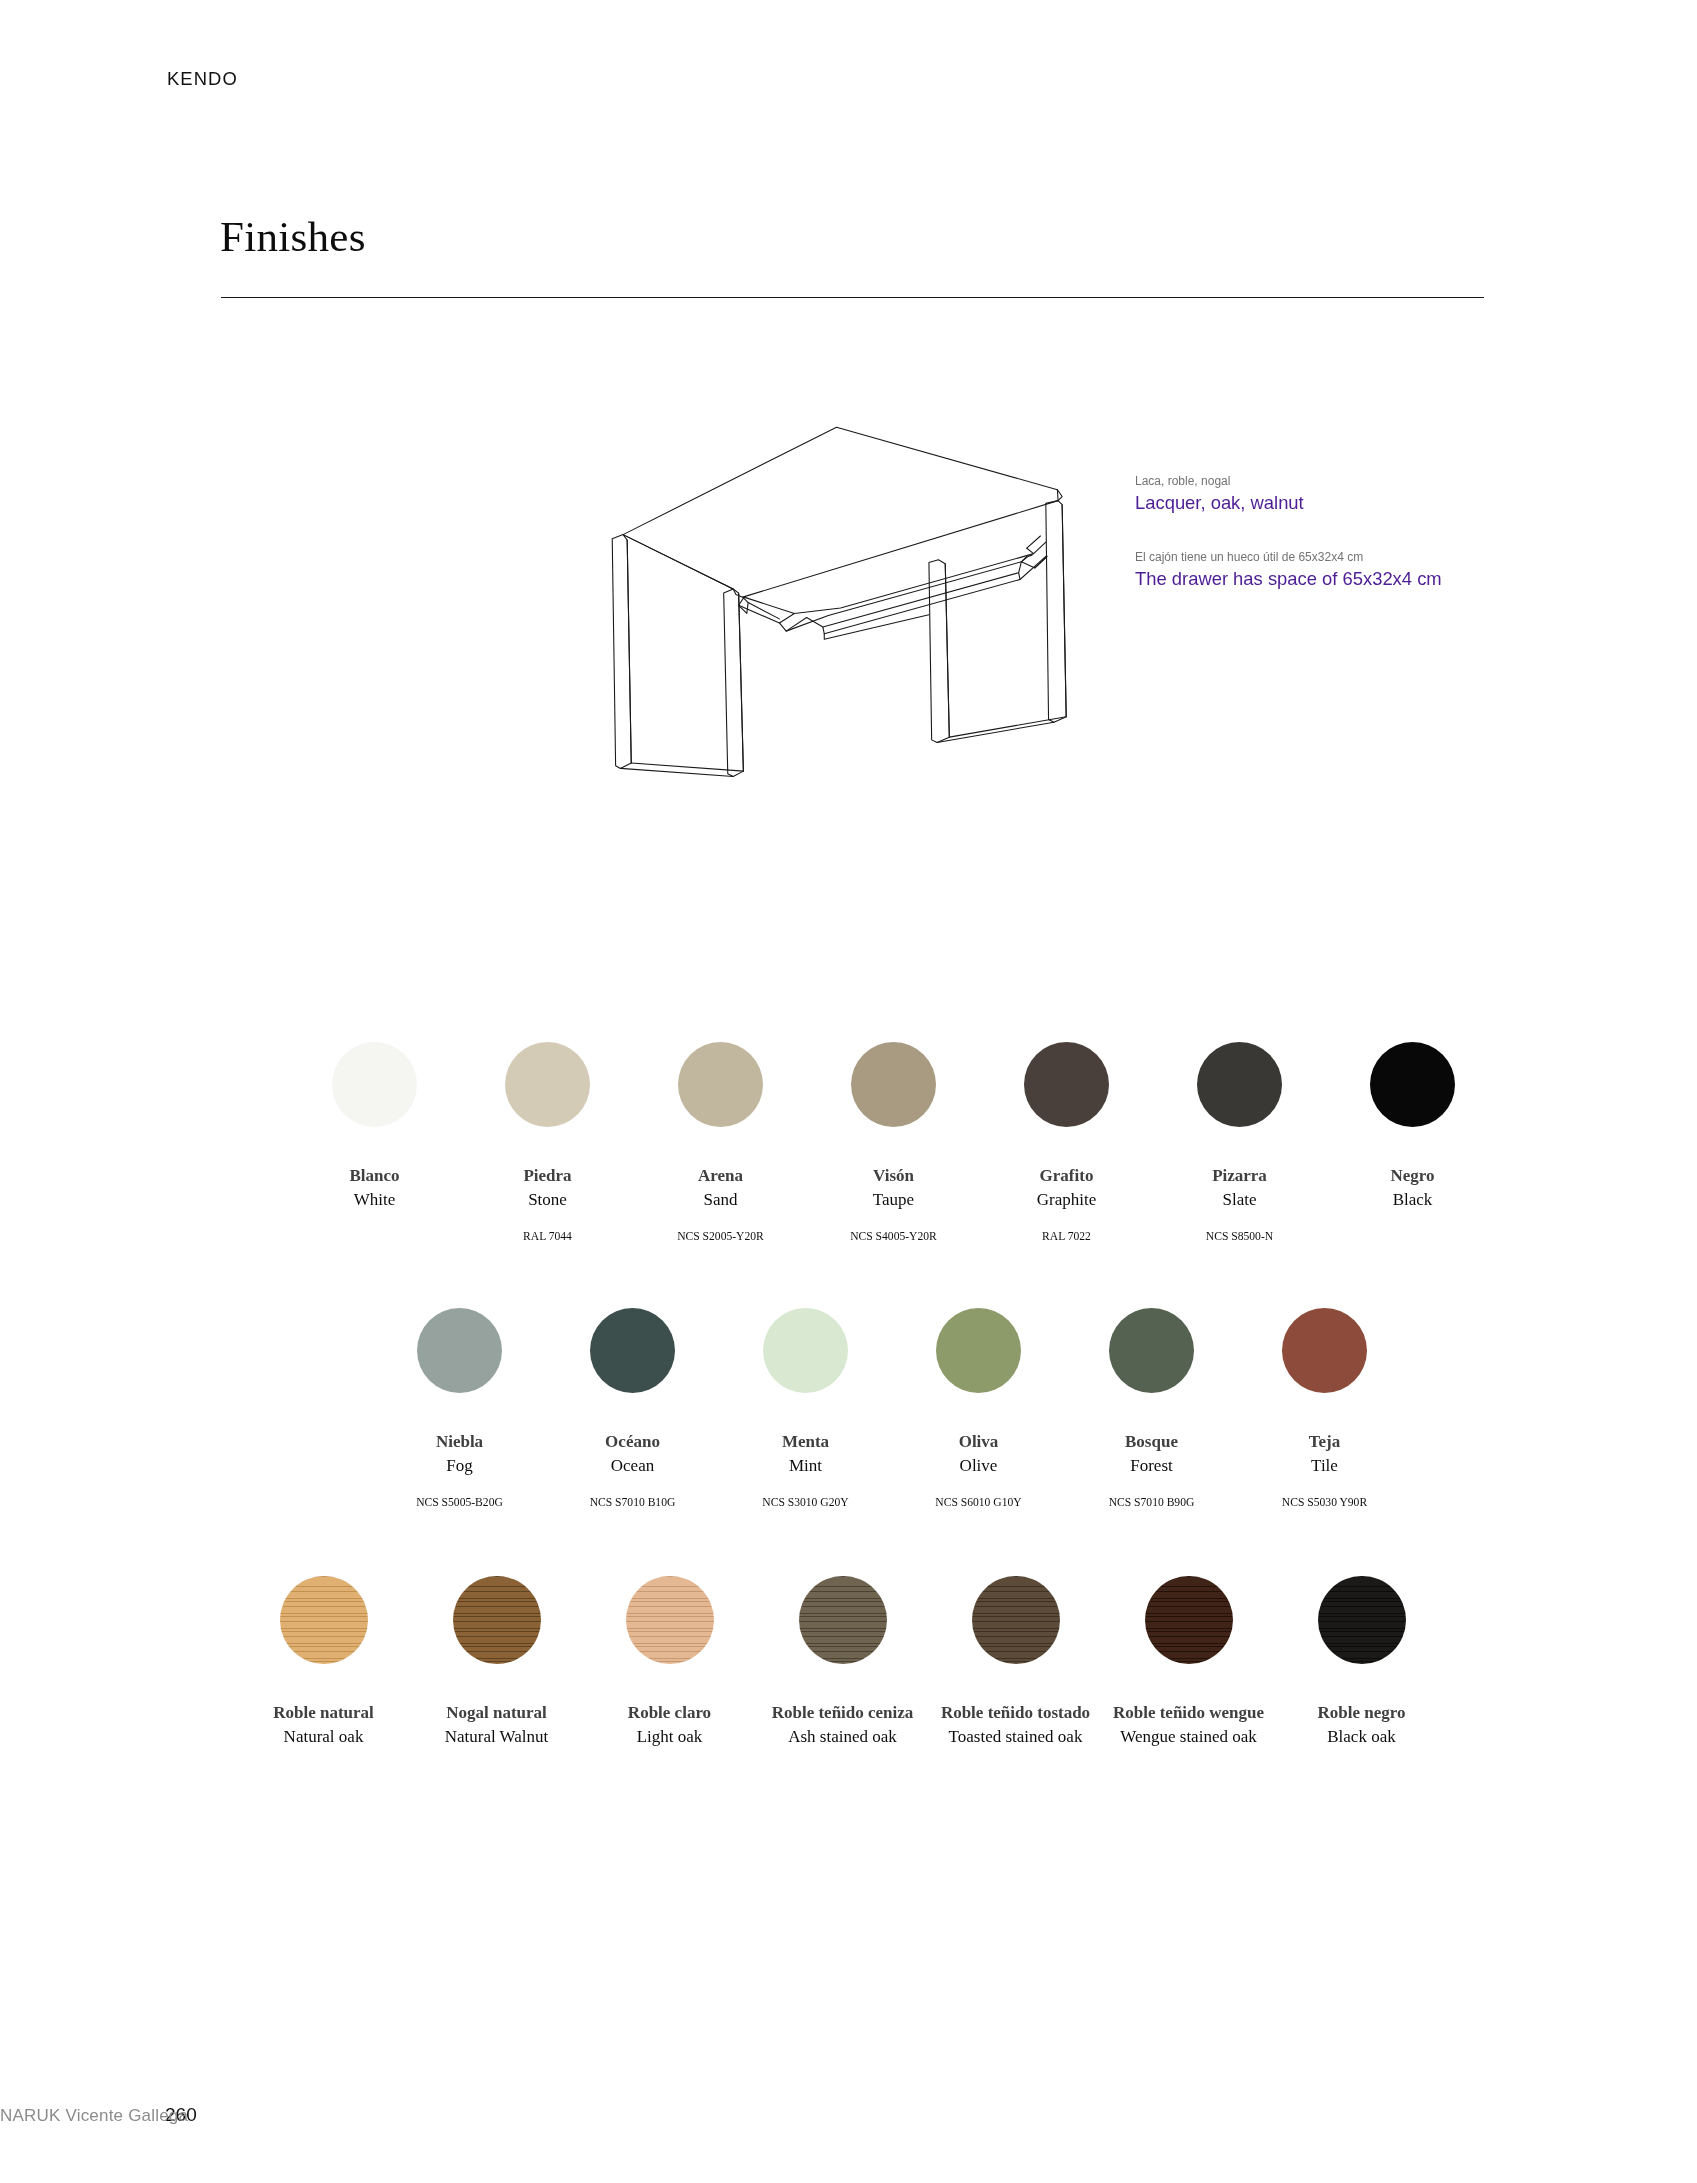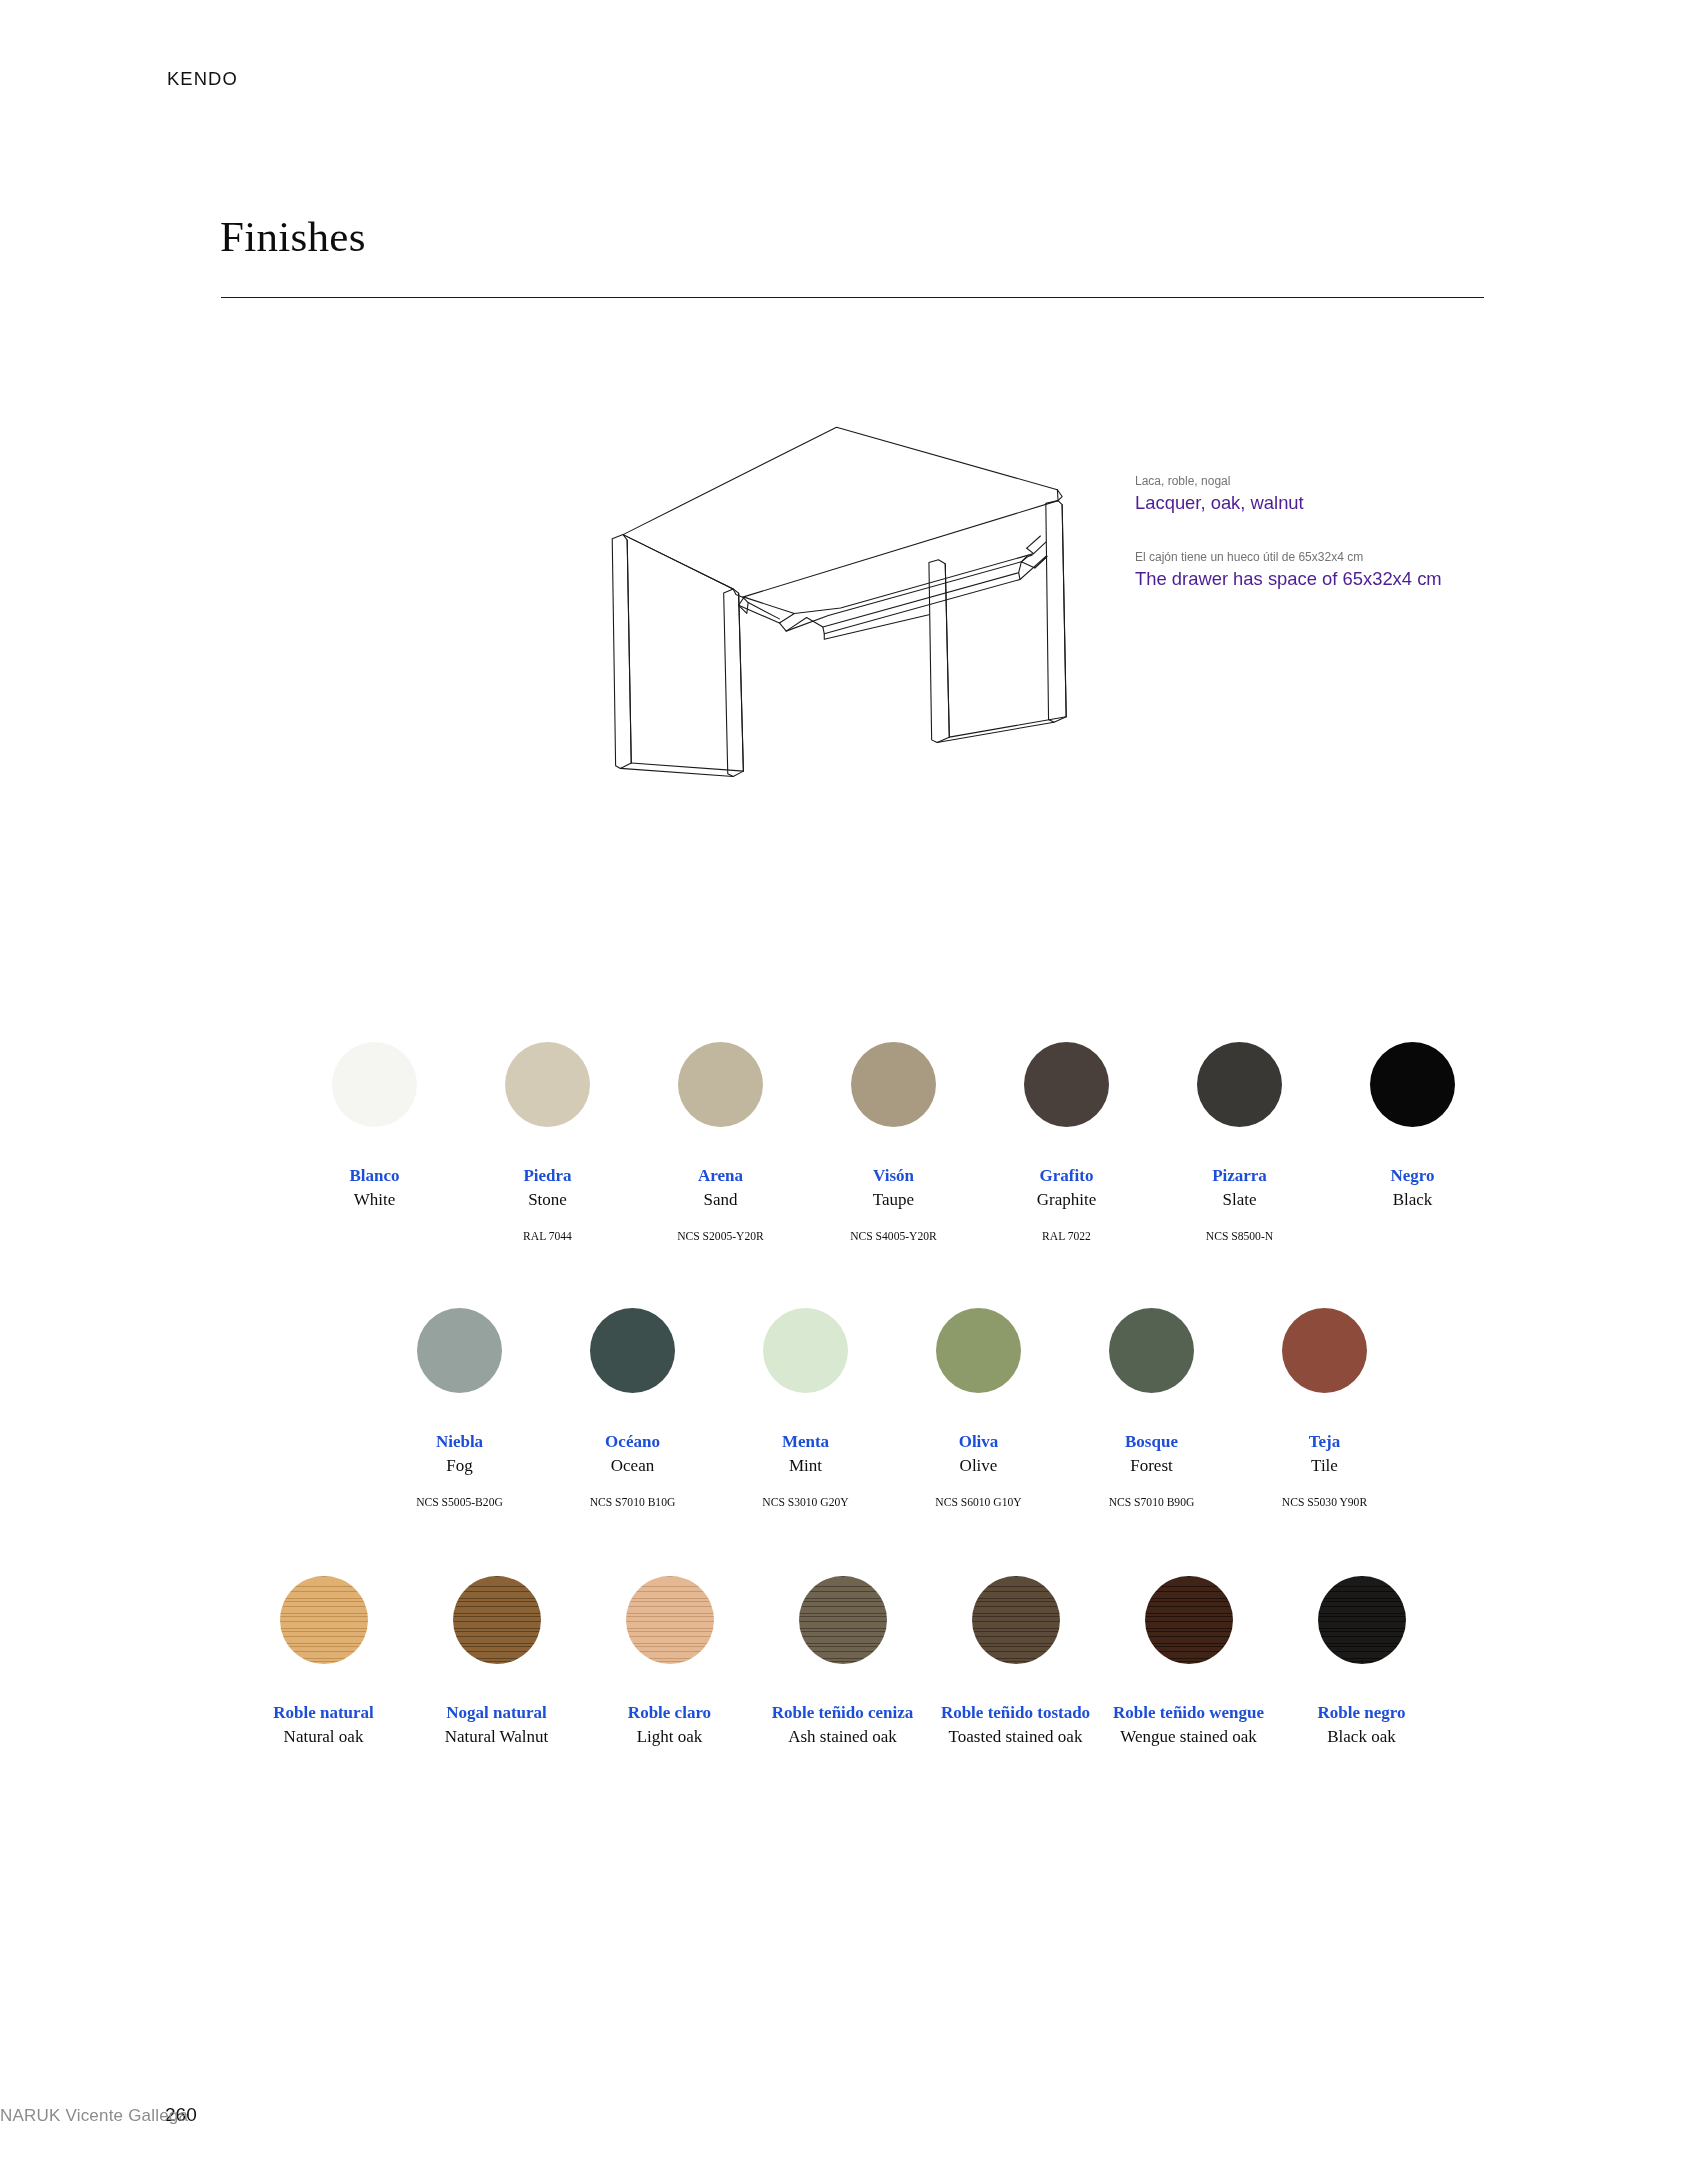--- a/index.html
+++ b/index.html
@@ -48,21 +48,21 @@
     width:173px; text-align:center;
     display:flex; flex-direction:column; align-items:center;
   }
   .dot {
     width:85px; height:85px; border-radius:50%;
     display:block;
   }
   .dot.wood { width:88px; height:88px; }
   .nm-es {
     font-family:"Liberation Serif", serif; font-weight:bold;
-    font-size:17px; color:#1d4ed8; margin-top:38px; line-height:1.25;
+    font-size:17px; color:#404040; margin-top:38px; line-height:1.25;
     white-space:nowrap;
   }
   .nm-en {
     font-family:"Liberation Serif", serif; font-weight:400;
     font-size:17px; color:#0d0d0d; line-height:1.3; margin-top:2.7px;
     white-space:nowrap;
   }
   .nm-code {
     font-family:"Liberation Serif", serif; font-size:11.6px;
     color:#111111; margin-top:19px; white-space:nowrap; min-height:13.6px;

